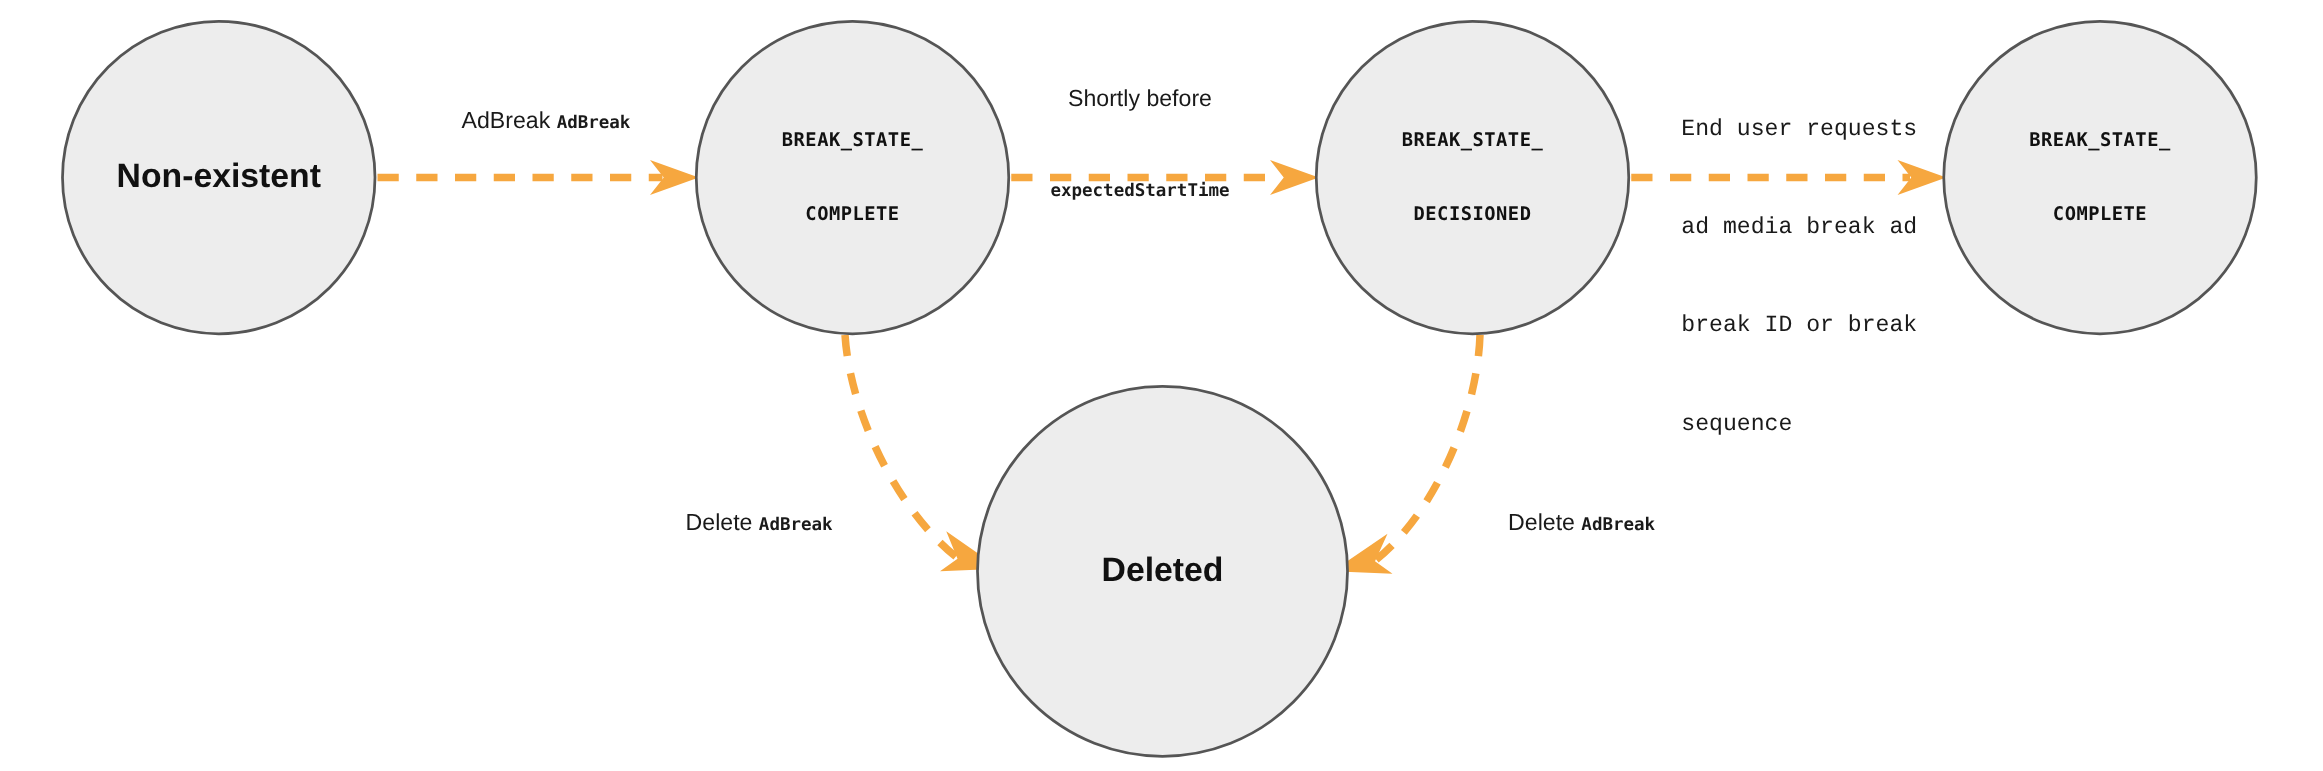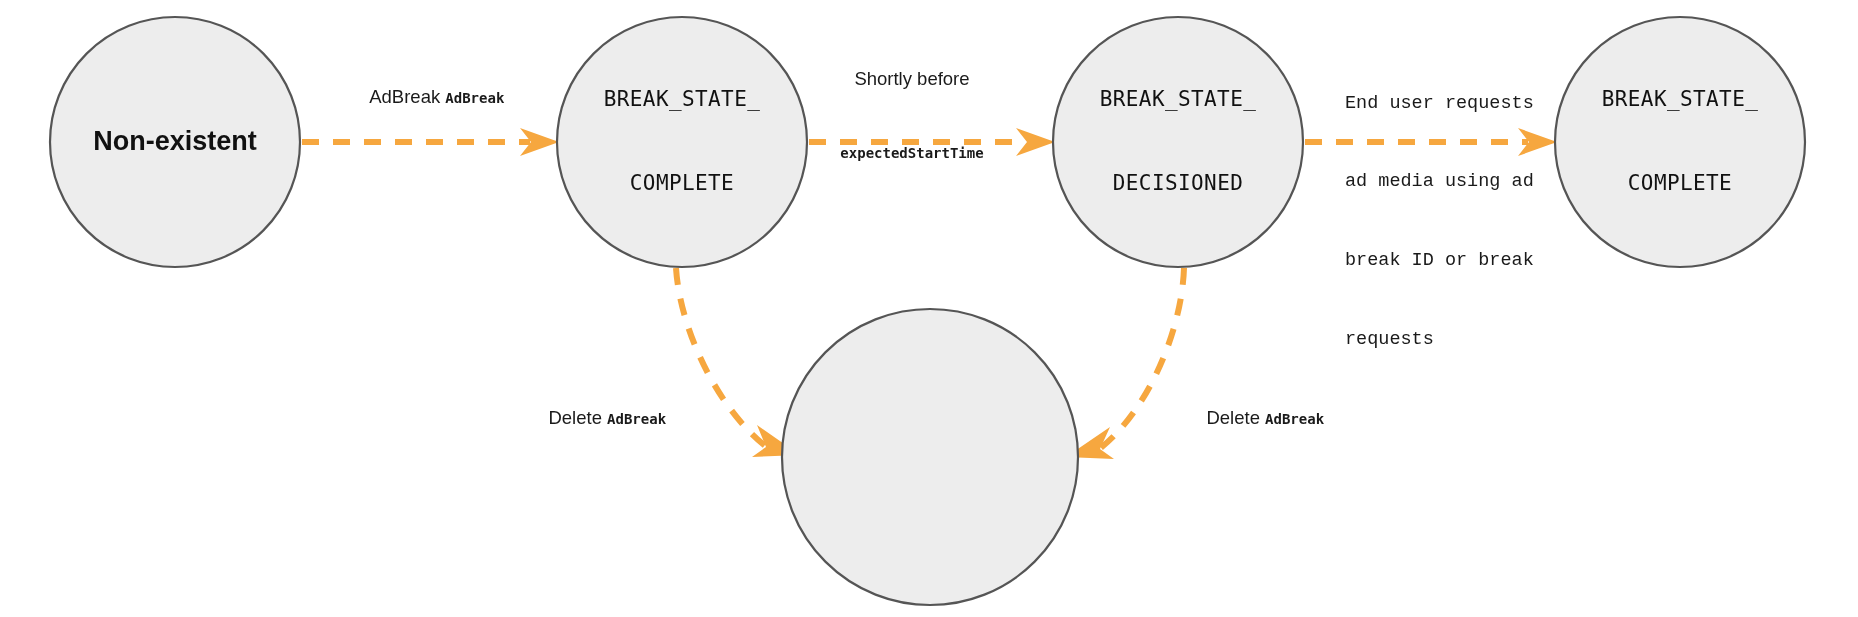--- a/index.html
+++ b/index.html
@@ -50,22 +50,22 @@
     line-height: 1.32;
   }
   .node-label.plain {
     font-family: "Liberation Sans", sans-serif;
     font-weight: bold;
     font-size: 27px;
     letter-spacing: 0px;
   }
   .node-label.mono {
     font-family: "DejaVu Sans Mono", monospace;
-    font-weight: normal;
-    font-size: 21px;
+    font-weight: bold;
+    font-size: 15px;
     letter-spacing: 0.4px;
   }
   .node-label .ln {
     display: block;
   }
   .edge-label {
     position: absolute;
     color: #1a1a1a;
     font-family: "Liberation Sans", sans-serif;
     font-size: 18.5px;
@@ -140,35 +140,38 @@
   <div class="node-label mono" style="left:1178px; top:142px;">
     <span class="ln">BREAK_STATE_</span>
     <span class="ln">DECISIONED</span>
   </div>
 
   <div class="node-label mono" style="left:1680px; top:142px;">
     <span class="ln">BREAK_STATE_</span>
     <span class="ln">COMPLETE</span>
   </div>
 
+  <div class="node-label plain" style="left:930px; top:457px;">
+    <span class="ln">Deleted</span>
+  </div>
 
   <div class="edge-label center" style="left:427px; top:97px;">
     <span>AdBreak </span><span class="mono-run">AdBreak</span>
   </div>
 
   <div class="edge-label center" style="left:912px; top:115px;">
     <span class="ln">Shortly before</span>
     <span class="ln mono-run">expectedStartTime</span>
   </div>
 
   <div class="edge-label leftal" style="left:1345px; top:38px;font-family:Liberation Mono, monospace;">
     <span class="ln">End user requests</span>
-    <span class="ln">ad media using ad</span>
+    <span class="ln">ad media break ad</span>
     <span class="ln">break ID or break</span>
-    <span class="ln">requests</span>
+    <span class="ln">sequence</span>
   </div>
 
   <div class="edge-label center" style="left:597px; top:418px;">
     <span>Delete </span><span class="mono-run">AdBreak</span>
   </div>
 
   <div class="edge-label center" style="left:1255px; top:418px;">
     <span>Delete </span><span class="mono-run">AdBreak</span>
   </div>
 

